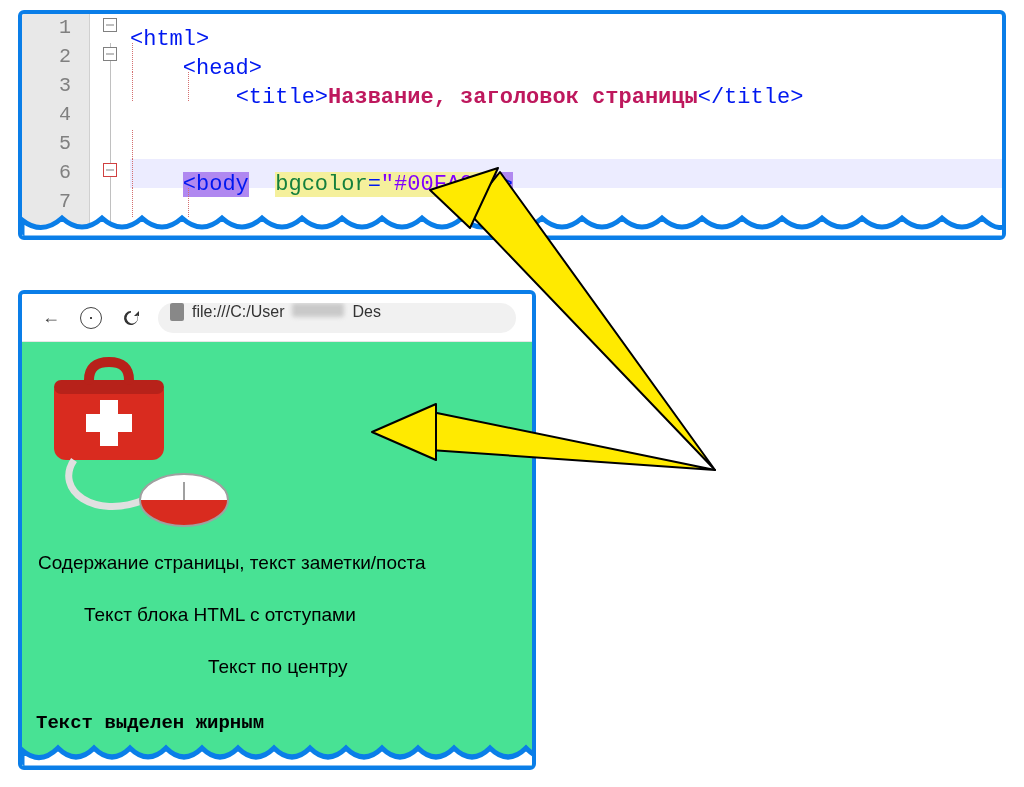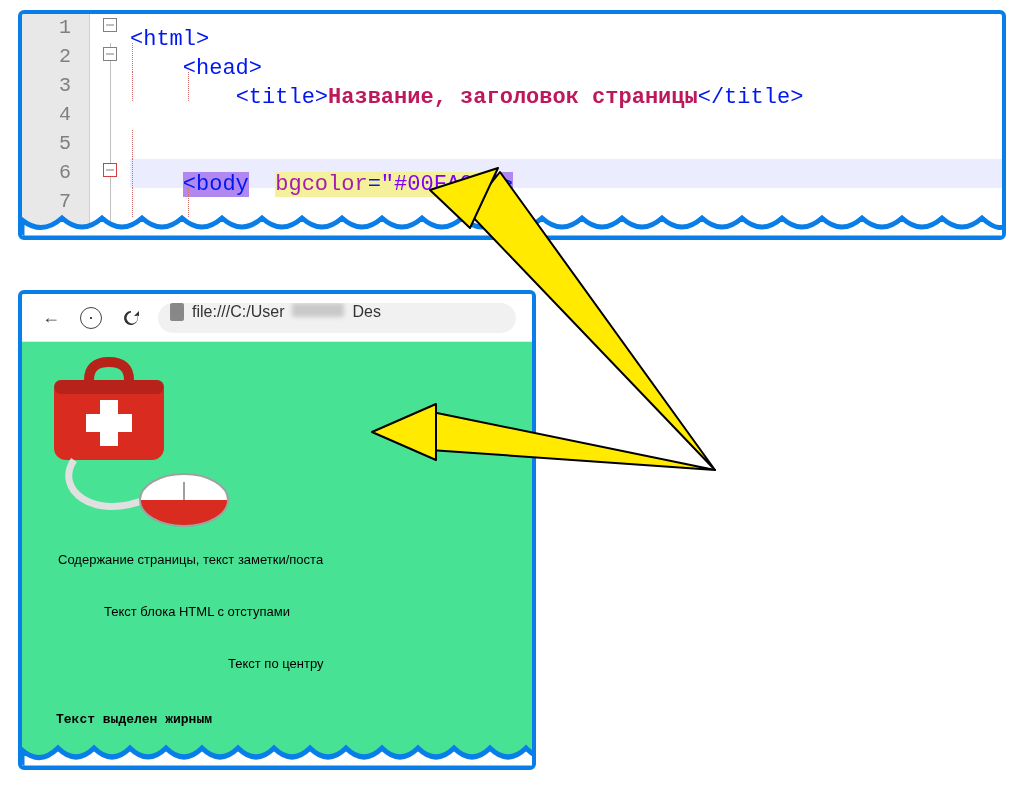--- a/index.html
+++ b/index.html
@@ -69,21 +69,21 @@
     padding-top:13px;
     position:relative;
   }
   .row-active .code { background:#ececff; }
   .indent-guide {
     position:absolute;
     top:0; bottom:0;
     border-left:1px dotted #d47070;
   }
   .tag-blue { color:#0018f0; }
-  .attr-red { color:#a21caf; }
+  .attr-red { color:#15803d; }
   .val-purple { color:#8000ff; }
   .title-black { color:#be185d; font-weight:bold; }
   .hl-purple { background:#b088f0; color:#0018f0; }
   .hl-yellow { background:#f5f09c; }
 
   
   .torn-bottom {
     position:absolute;
     left:0; right:0; bottom:-2px; height:28px;
     pointer-events:none;
@@ -139,21 +139,21 @@
     display:inline-block; width:52px; height:14px;
     background:#c9c9c9; filter:blur(2px); border-radius:3px;
     vertical-align:middle;
   }
   .viewport {
     position:absolute;
     left:0; right:0; top:48px; bottom:0;
     background:#48e294; 
   }
   .viewport .body-text {
-    font-size:13px; color:#000;margin-left:20px;
+    font-size:19px; color:#000;
   }
   .content1 { position:absolute; left:16px; top:210px; }
   .content2 { position:absolute; left:62px; top:262px; }
   .content3 { position:absolute; left:186px; top:314px; }
   .content4 { position:absolute; left:14px; top:370px; font-weight:bold;font-family:Liberation Mono, monospace; }
 
   
   .logo-wrap { position:absolute; left:12px; top:8px; width:220px; height:190px; }
 
   

